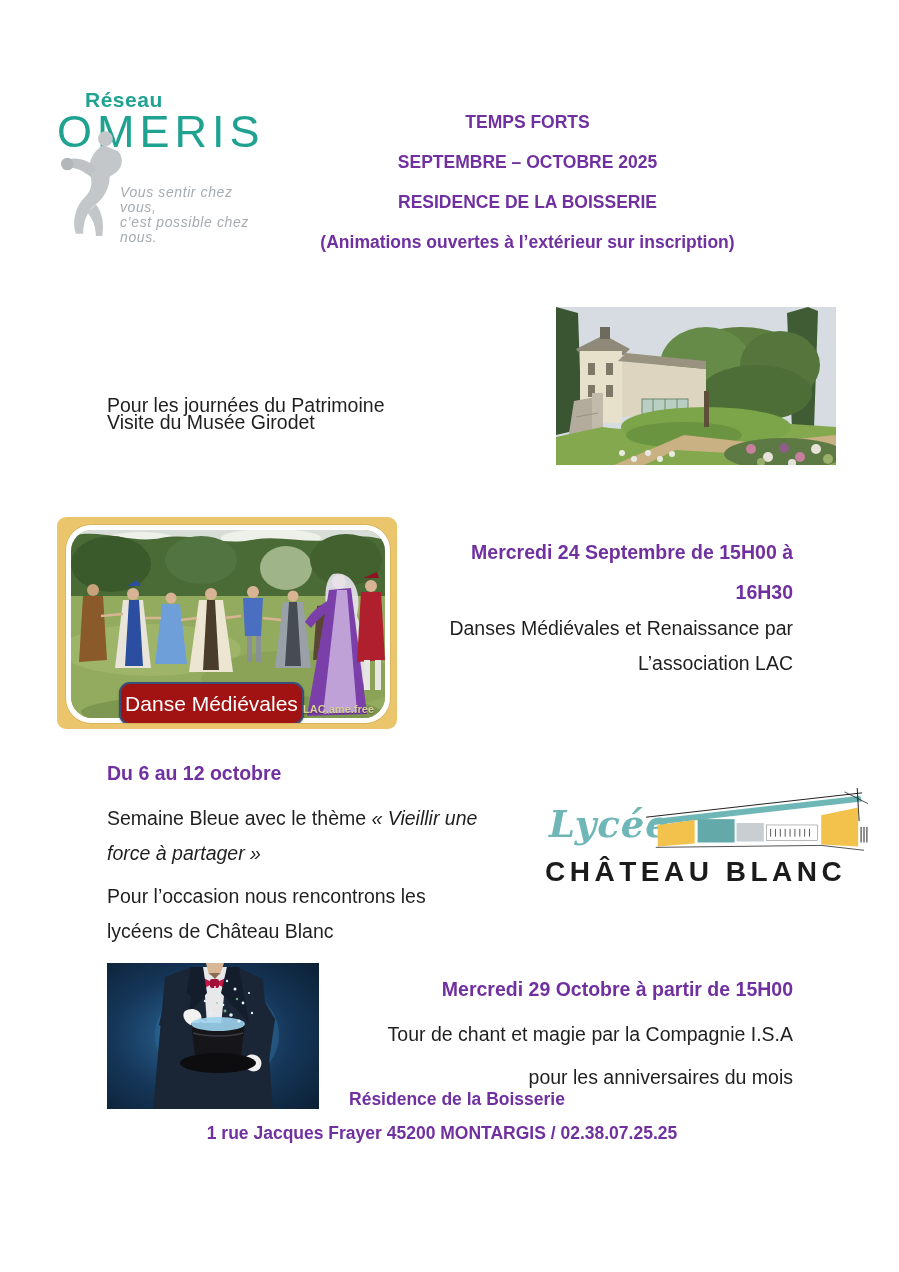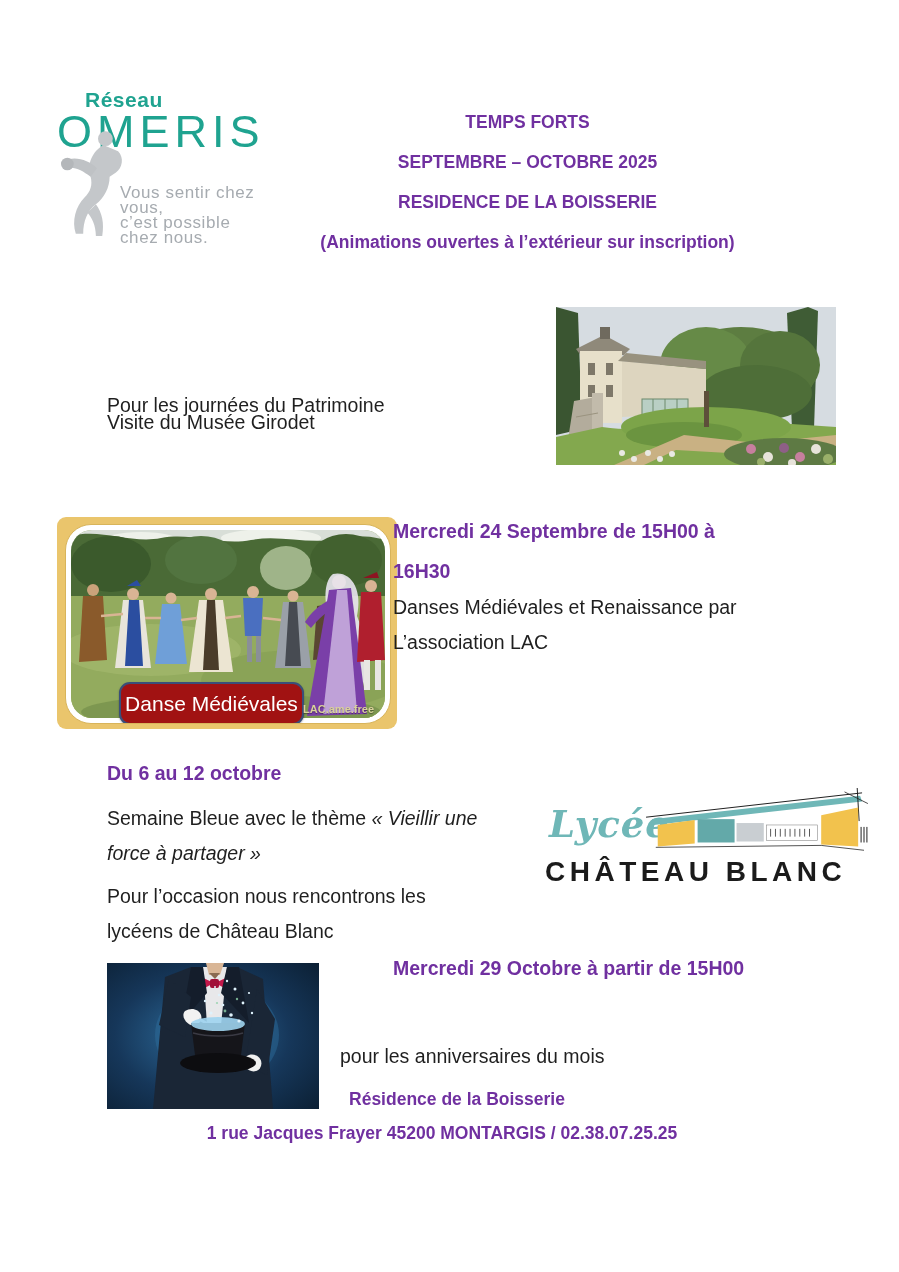--- a/index.html
+++ b/index.html
@@ -6,25 +6,25 @@
   .page{
     position:relative;width:899px;height:1272px;background:#ffffff;
     font-family:"Liberation Sans",sans-serif;overflow:hidden;margin:0 auto;
   }
   .abs{position:absolute;}
   
   .hline{font-weight:700;font-size:17.5px;color:#7030A0;height:40px;line-height:40px;text-align:center;white-space:nowrap;}
   
   .logo-reseau{font-weight:700;font-size:21px;color:#1FA390;letter-spacing:.5px;}
   .logo-omeris{font-weight:500;font-size:45px;color:#1FA390;letter-spacing:5px;line-height:1;}
-  .logo-tag{font-size:17px;color:#A6ABB0;line-height:15px;letter-spacing:.6px;}
+  .logo-tag{font-size:14px;color:#A6ABB0;line-height:15px;letter-spacing:.6px;font-style:italic;}
   
   .purple-h{font-weight:700;font-size:19.5px;color:#7030A0;white-space:nowrap;}
   .body-t{font-size:19.5px;color:#1f1f1f;white-space:nowrap;}
-  .right{text-align:left;}
+  .right{text-align:right;margin-top:21px;}
   .it{font-style:italic;}
   
   .med-frame{width:340px;height:212px;background:#EAC56C;border-radius:9px;}
   .med-inner{position:absolute;left:8px;top:7px;width:324px;height:198px;background:#fff;
              border-radius:26px;overflow:hidden;border:1px solid #d8b45a;}
   .med-photo{position:absolute;left:5px;top:5px;width:314px;height:188px;border-radius:21px;overflow:hidden;}
   .med-badge{position:absolute;left:53px;top:157px;width:181px;height:39px;background:#A11212;
              border:2px solid #3A4E79;border-radius:11px;color:#fff;font-size:21px;
              display:flex;align-items:center;justify-content:center;white-space:nowrap;
              box-shadow:0 1px 2px rgba(0,0,0,.35);}
@@ -230,20 +230,21 @@
       <g stroke="#1c1c1c" stroke-width="1">
         <line x1="223" y1="40" x2="223" y2="56"></line>
           <line x1="226" y1="40" x2="226" y2="56"></line>
           <line x1="229" y1="40" x2="229" y2="56"></line>
       </g>
     </svg>
     <div class="abs lycee-caps" style="left:0px;top:70px;">CHÂTEAU BLANC</div>
   </div>
 
   <div class="abs purple-h right" style="left:393px;top:957px;width:400px;">Mercredi 29 Octobre à partir de 15H00</div>
+  <div class="abs body-t right" style="left:340px;top:1002px;width:453px;">Tour de chant et magie par la Compagnie I.S.A</div>
   <div class="abs body-t right" style="left:340px;top:1045px;width:453px;">pour les anniversaires du mois</div>
 
   <svg class="abs photo" style="left:107px;top:963px;" width="212" height="146" viewBox="0 0 212 146" preserveAspectRatio="none">
     <defs>
       <radialGradient id="mgbg" cx="45%" cy="50%" r="75%">
         <stop offset="0%" stop-color="#2e6e9e"></stop>
         <stop offset="55%" stop-color="#16375a"></stop>
         <stop offset="100%" stop-color="#0b1f33"></stop>
       </radialGradient>
     </defs>

